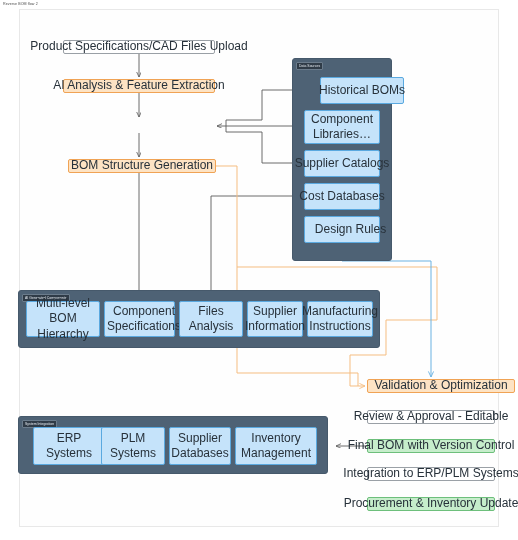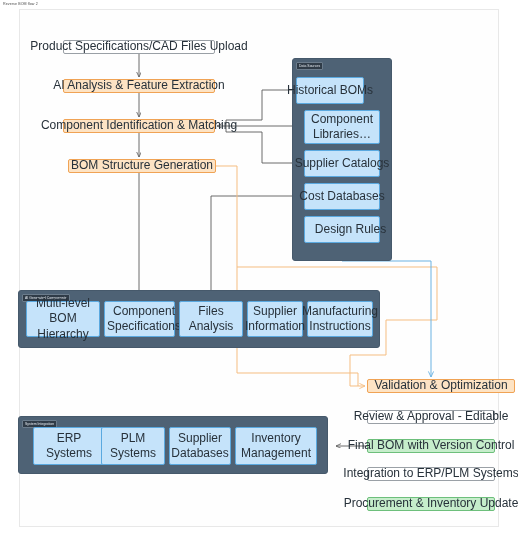--- a/index.html
+++ b/index.html
@@ -123,27 +123,26 @@
     </g>
 
     <g fill="none" stroke="#6bb2e2" stroke-width="1">
 
       <path d="M342,243 L342,261 L431,261 L431,377" marker-end="url(#ah-b)"></path>
     </g>
   </svg>
 
   <div class="node n-plain" style="left:63px;top:40px;width:152px;height:14px;">Product Specifications/CAD Files Upload</div>
   <div class="node n-orange" style="left:63px;top:79px;width:152px;height:14px;">AI Analysis &amp; Feature Extraction</div>
-  <div class="node n-orange" style="left:63px;top:119px;width:152px;height:14px;">Component Identification &amp; Matching</div>
   <div class="node n-orange" style="left:68px;top:159px;width:148px;height:14px;">BOM Structure Generation</div>
 
   <div class="cluster" style="left:292px;top:58px;width:100px;height:203px;">
     <div class="cluster-label">Data Sources</div>
   </div>
-  <div class="node n-blue" style="left:296px;top:77px;width:68px;height:27px;">Historical BOMs</div>
+  <div class="node n-blue" style="left:320px;top:77px;width:84px;height:27px;">Historical BOMs</div>
   <div class="node n-blue wrap" style="left:304px;top:110px;width:76px;height:34px;text-align:center;">Component Libraries…</div>
   <div class="node n-blue" style="left:304px;top:150px;width:76px;height:27px;">Supplier Catalogs</div>
   <div class="node n-blue" style="left:304px;top:183px;width:76px;height:27px;">Cost Databases</div>
   <div class="node n-blue" style="left:304px;top:216px;width:76px;height:27px;padding-left:20px;">Design Rules</div>
 
   <div class="cluster" style="left:18px;top:290px;width:362px;height:58px;">
     <div class="cluster-label">AI Generated Components</div>
   </div>
   <div class="node n-blue wrap" style="left:26px;top:301px;width:74px;height:36px;">Multi-level BOM Hierarchy</div>
   <div class="node n-blue wrap" style="left:104px;top:301px;width:71px;height:36px;padding-left:12px;">Component Specifications</div>

